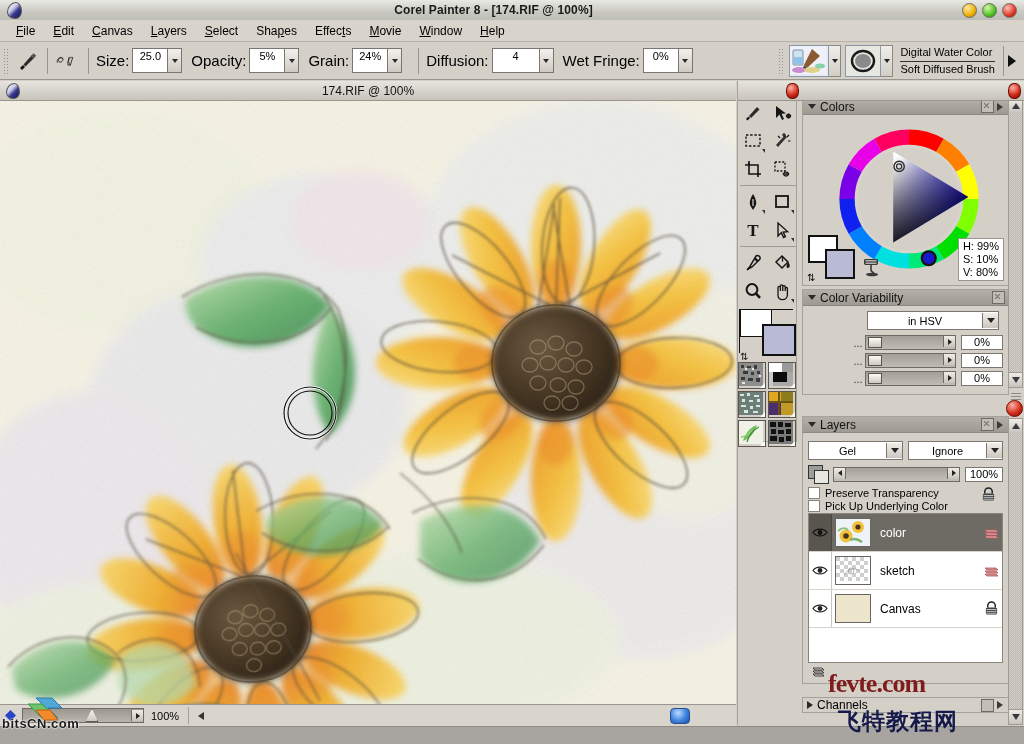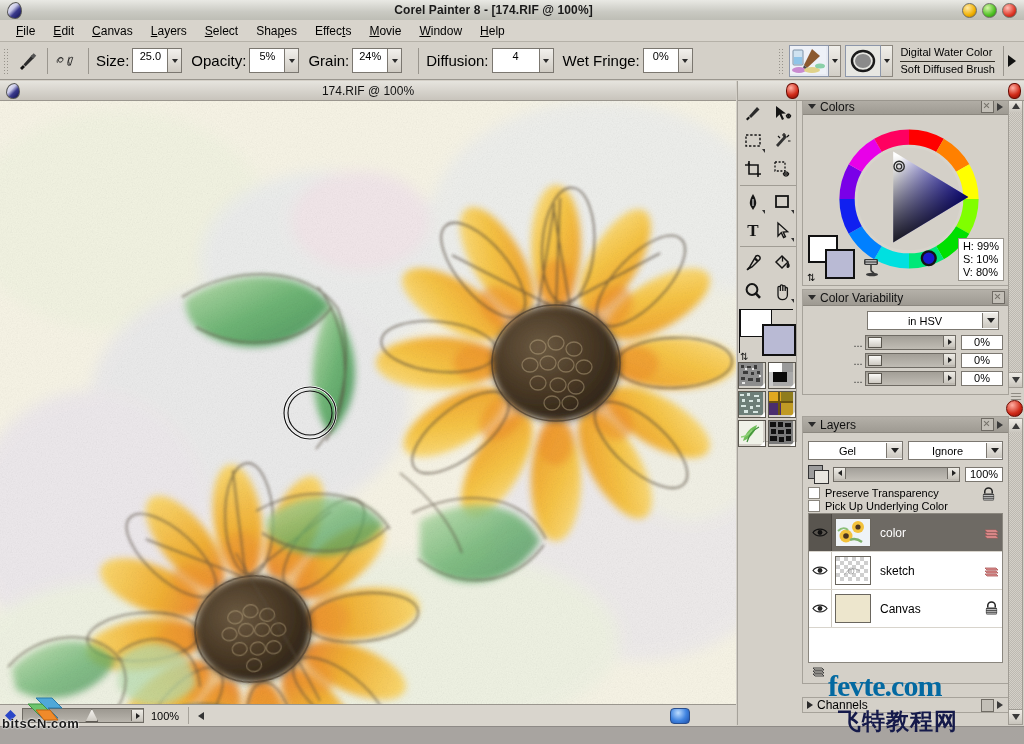--- a/index.html
+++ b/index.html
@@ -209,22 +209,22 @@
   .lyrlist{border:1px solid #8a867e;background:#fff;height:148px;position:relative;overflow:hidden;}
   .lyr{height:37px;display:flex;align-items:center;border-bottom:1px solid #d8d4cc;background:#fff;}
   .lyr.sel{background:#6e6a64;color:#fff;}
   .eye{width:22px;height:37px;display:flex;align-items:center;justify-content:center;
       border-right:1px solid #cac6be;}
   .lyr.sel .eye{background:#59554f;border-right:1px solid #4a4641;}
   .lthumb{width:34px;height:27px;border:1px solid #6a665e;margin-left:3px;overflow:hidden;}
   .lname{flex:1;font-size:12px;margin-left:9px;}
   .lyricon{width:22px;height:37px;display:flex;align-items:center;justify-content:center;}
   .lyrfoot{height:17px;display:flex;align-items:center;padding-left:3px;}
-  .fevte{position:absolute;left:828px;top:669px;font-size:30px;font-weight:bold;
-     color:#0369a1;letter-spacing:-1px;font-family:"Liberation Serif",serif;z-index:50;}
+  .fevte{position:absolute;left:828px;top:669px;font-size:26px;font-weight:bold;
+     color:#7f1d1d;letter-spacing:-1px;font-family:"Liberation Serif",serif;z-index:50;}
   .fevte-cn{position:absolute;left:838px;top:706px;font-size:23px;font-weight:bold;color:#151a4a;
      letter-spacing:1px;z-index:50;}
   .chanrow{position:absolute;left:802px;top:697px;width:207px;height:16px;
      background:#d4d0c8;border:1px solid #a6a29a;display:flex;align-items:center;box-sizing:border-box;}
   .chanrow .rtri{width:0;height:0;border-top:4px solid transparent;border-bottom:4px solid transparent;
      border-left:6px solid #2a2a2a;margin:0 4px 0 4px;}
 
   
   .vscroll{position:absolute;width:15px;background:#c8c4bc;border:1px solid #a09c94;box-sizing:border-box;}
   .vscroll .up,.vscroll .dn{height:14px;background:linear-gradient(#eeece6,#c8c4bc);

